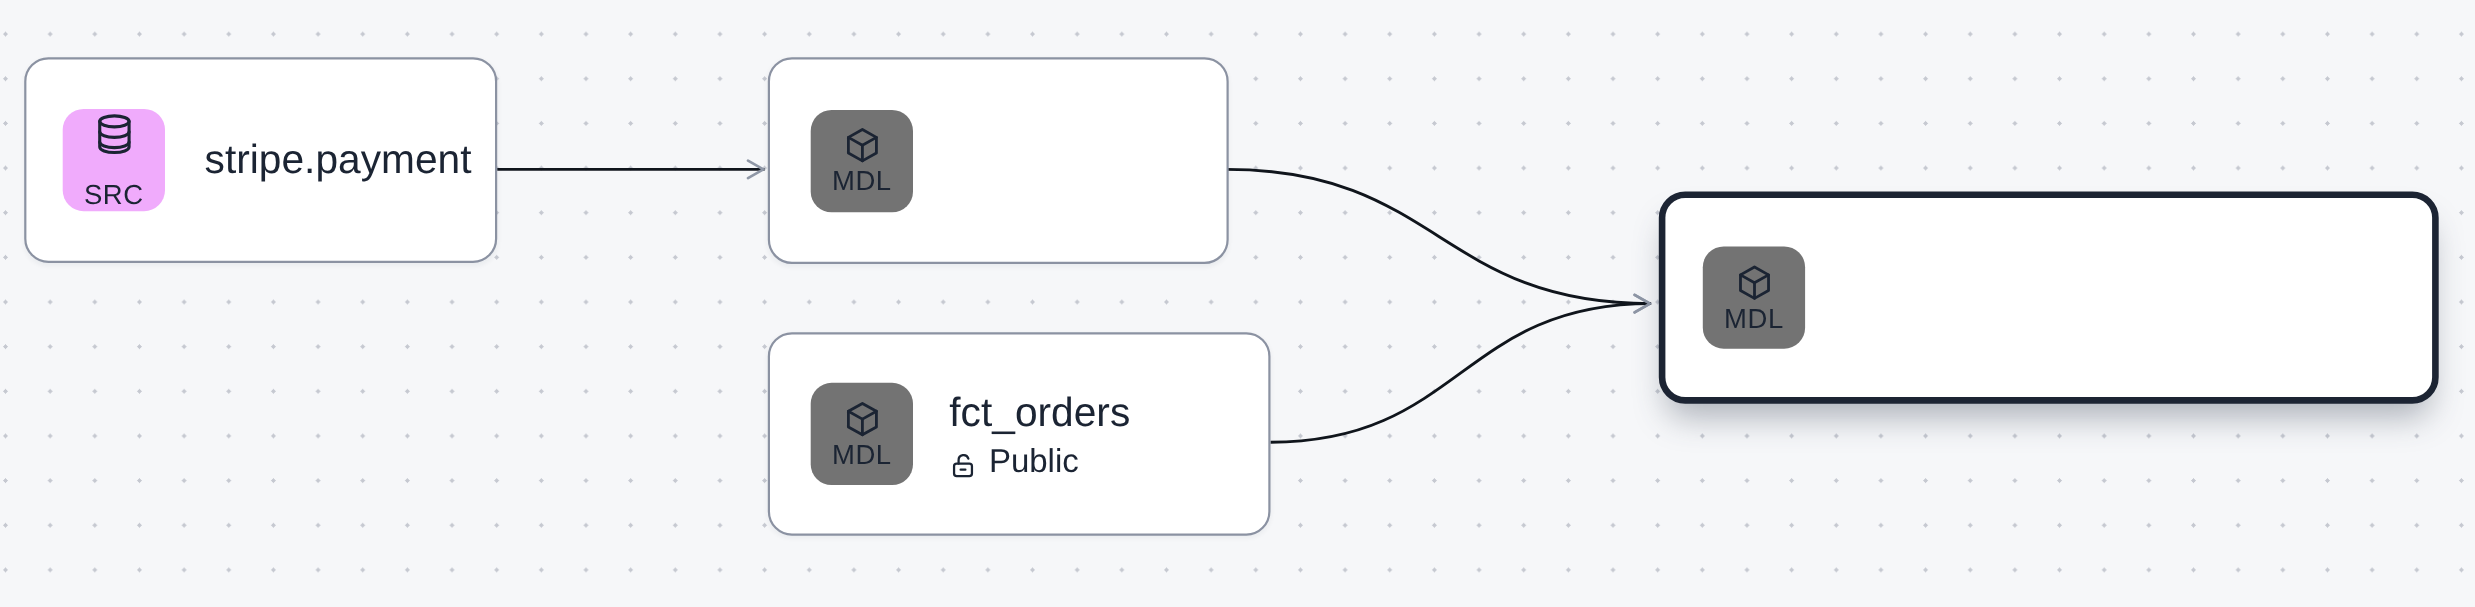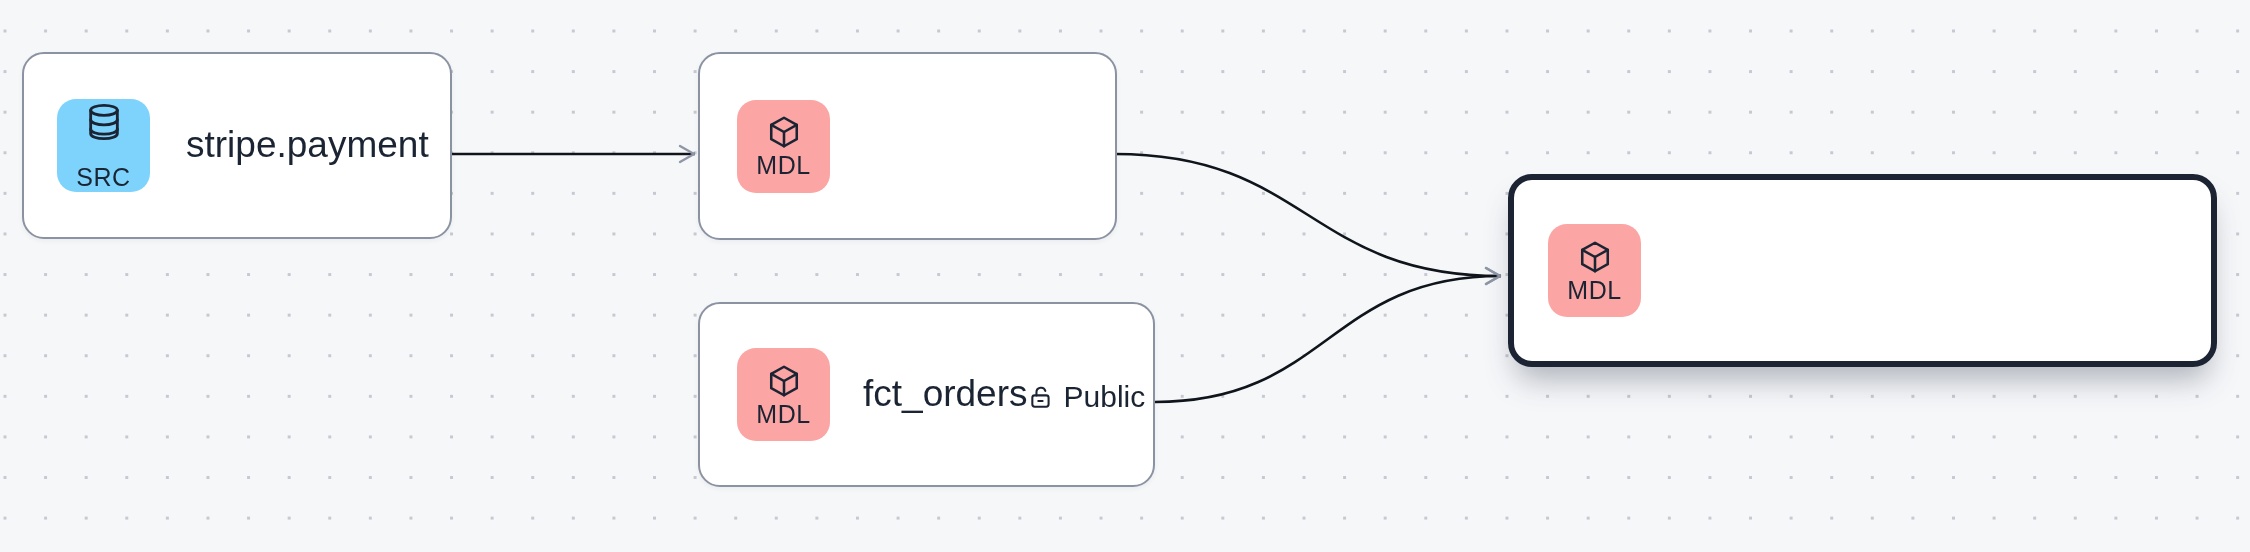--- a/index.html
+++ b/index.html
@@ -56,45 +56,45 @@
     width: 93px;
     height: 93px;
     border-radius: 19px;
     flex: 0 0 auto;
     display: flex;
     flex-direction: column;
     align-items: center;
     justify-content: center;
     color: #1b2433;
   }
-  .badge--src { background: #7dd3fc; gap: 20px; }
-  .badge--mdl { background: #fca5a5; }
+  .badge--src { background: #f0abfc; gap: 20px; }
+  .badge--mdl { background: #737373; }
   .badge svg { display: block; }
   .badge-label {
     font-size: 25px;
     font-weight: 500;
     letter-spacing: 0.5px;
     line-height: 1;
     margin-top: 3px;
     color: #1b2433;
   }
 
   .node-title {
     font-size: 37px;
     font-weight: 500;
     color: #1b2433;
     line-height: 1.2;
     white-space: nowrap;
   }
 
-  .node-text { display: flex; }
+  .node-text { display: flex; flex-direction: column; }
 
   .access-row {
     display: flex;
-    align-items: center;
+    align-items: flex-end;
     gap: 10px;
     margin-top: 5px;
     color: #1b2433;
   }
   .access-label {
     font-size: 30px;
     font-weight: 400;
     line-height: 1.1;
     color: #1b2433;
   }

